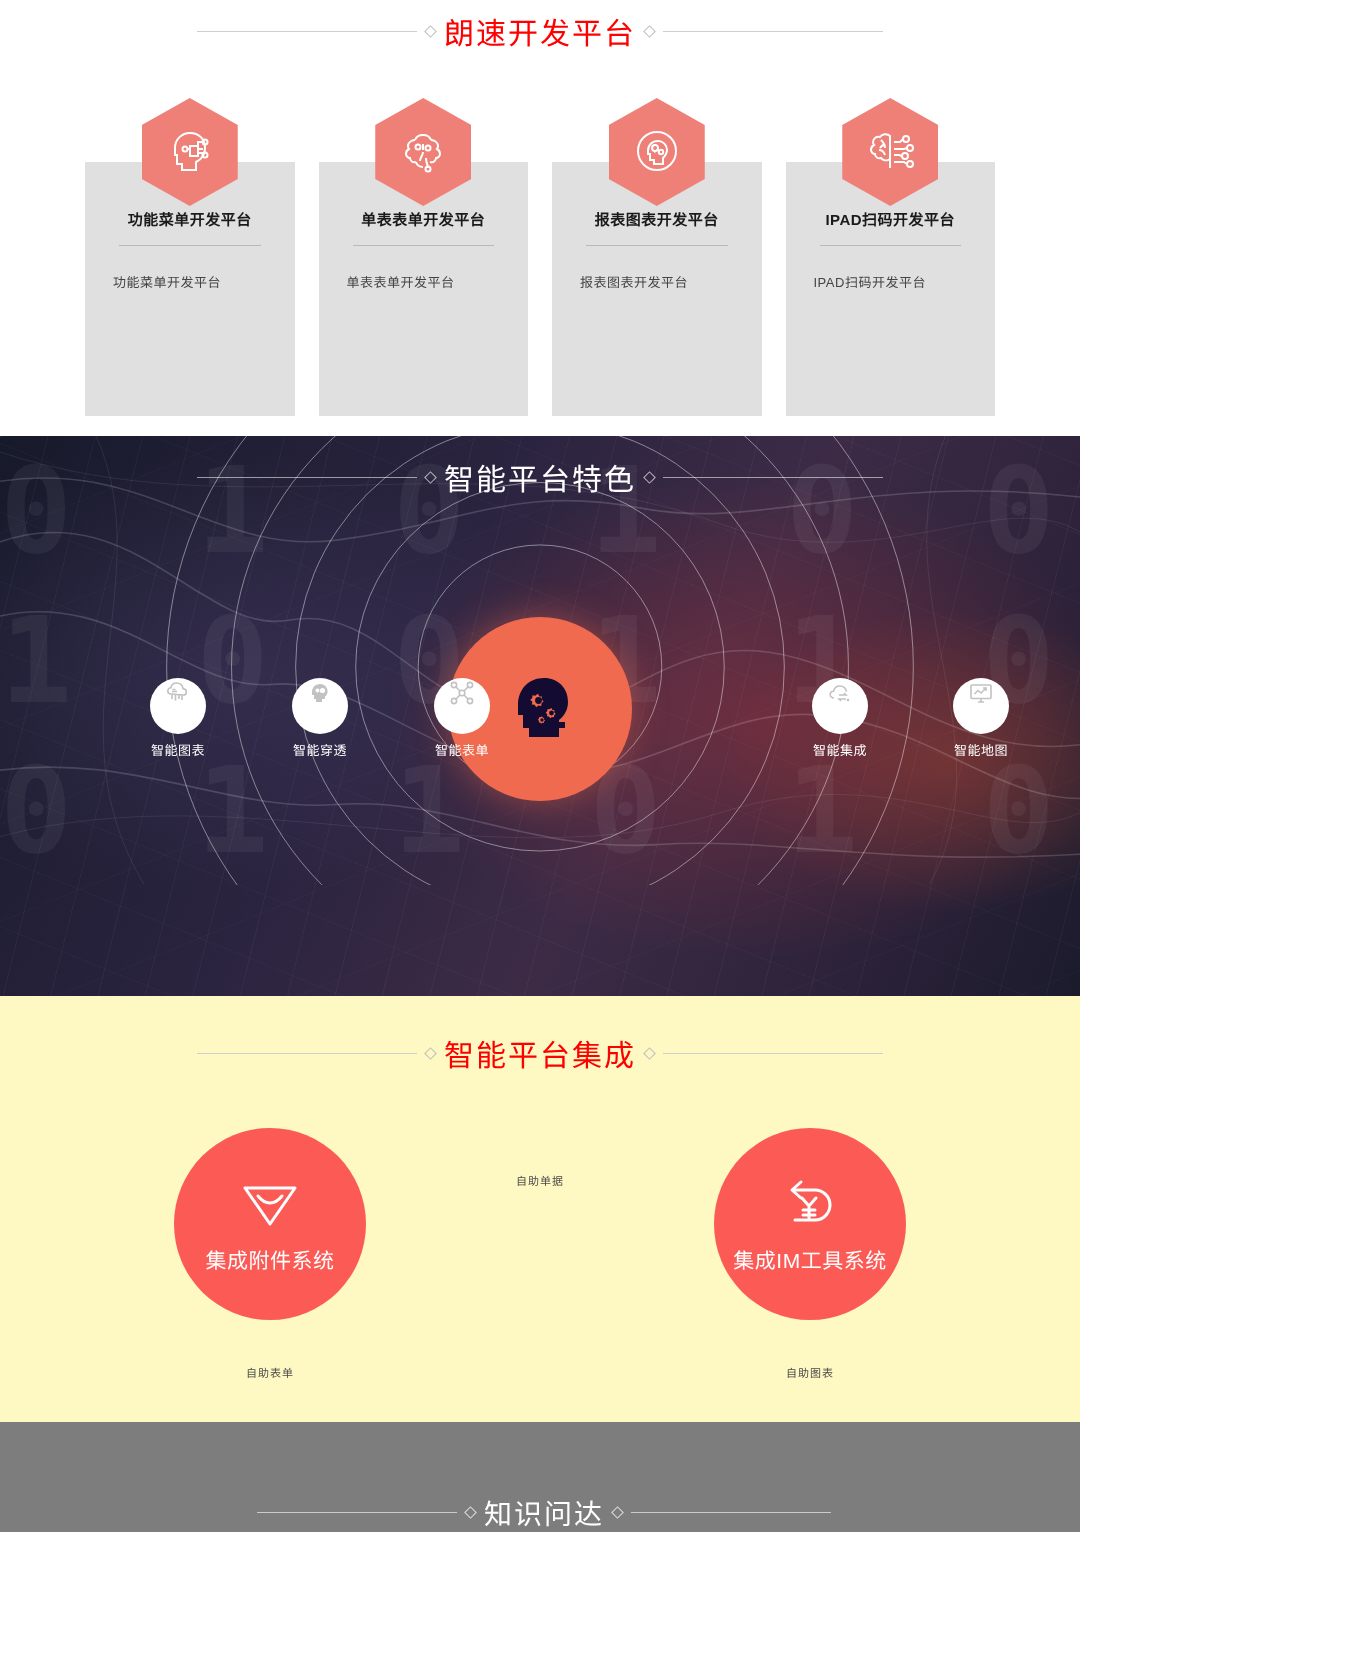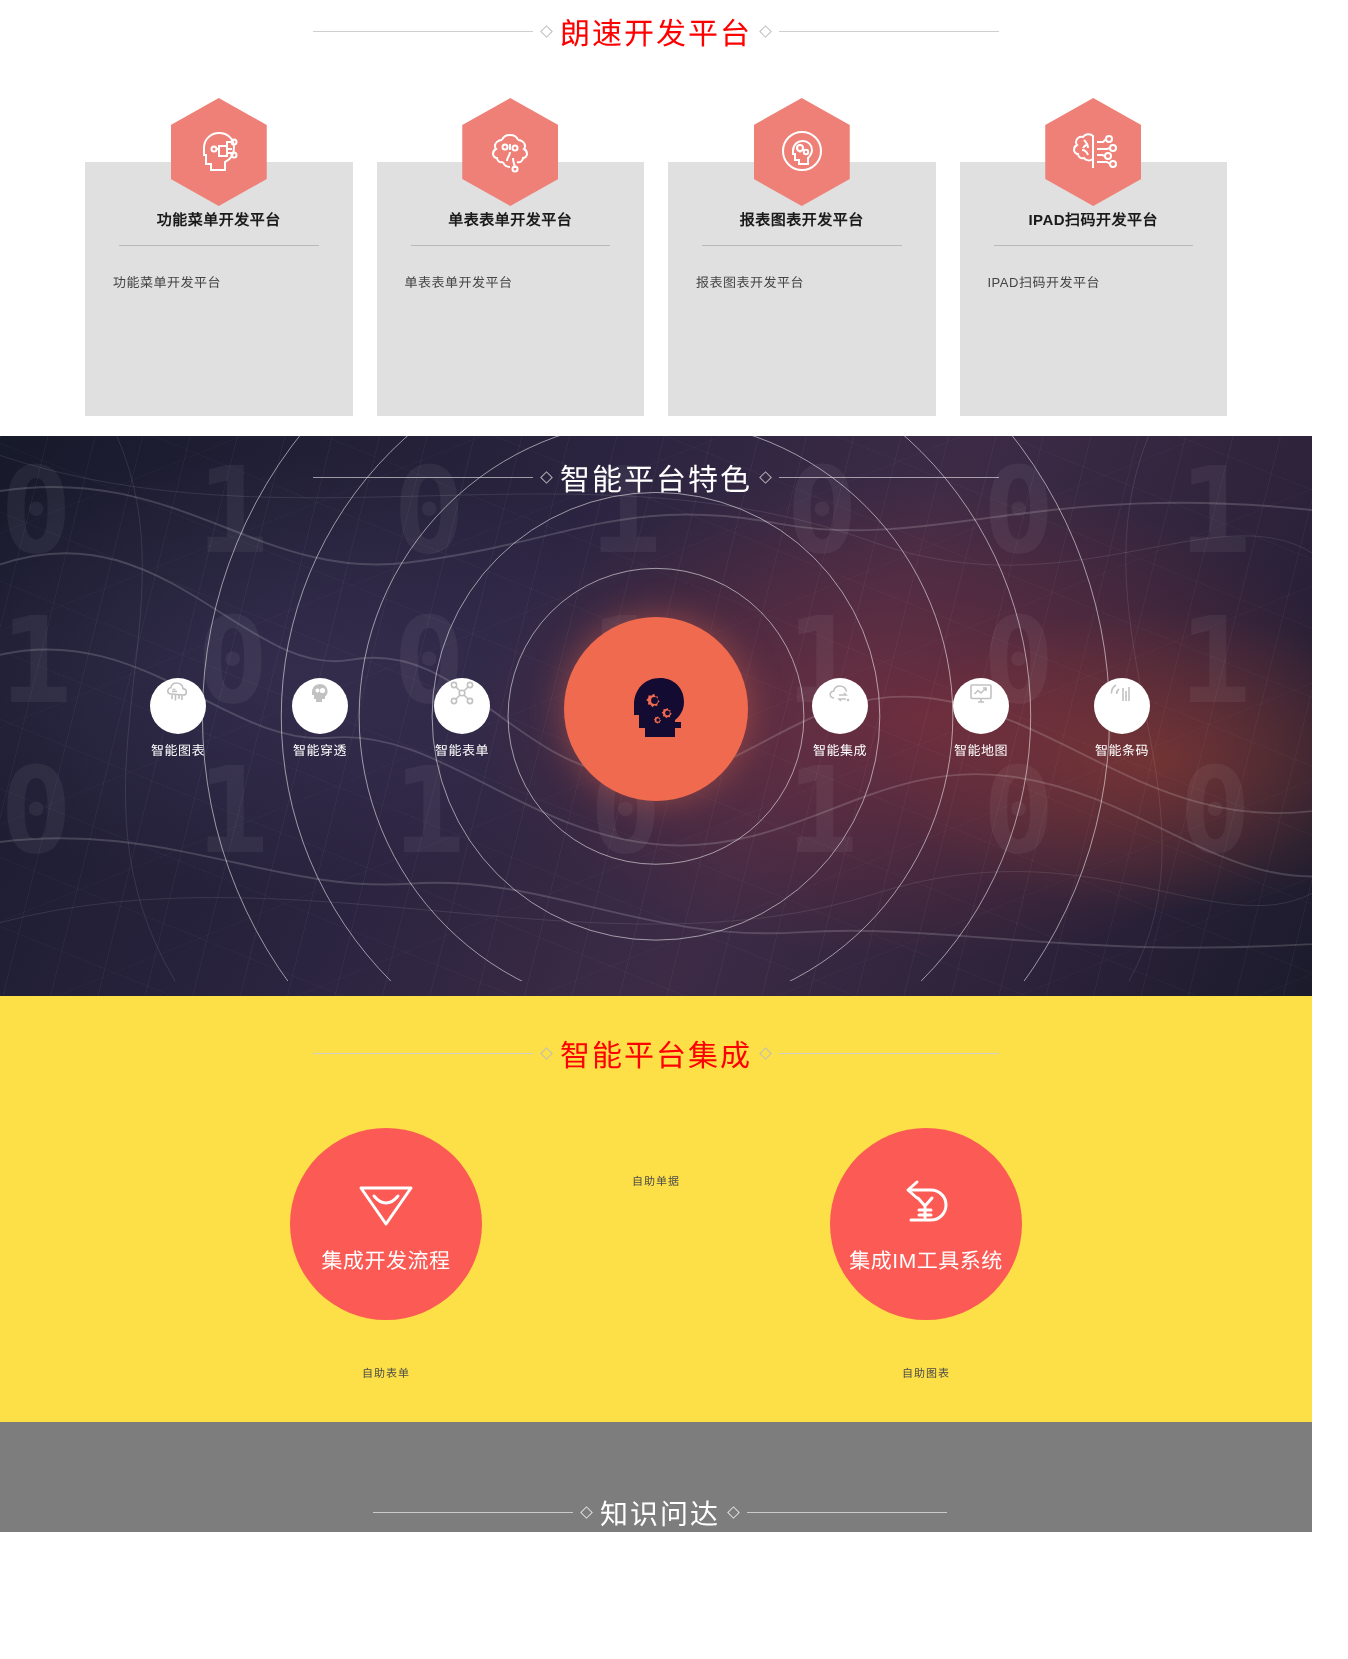--- a/index.html
+++ b/index.html
@@ -2,21 +2,21 @@
 <html lang="zh-CN"><head>
 <meta charset="utf-8">
 <style>
   * { box-sizing: border-box; margin: 0; padding: 0; }
   html, body {
     width: 1348px;
     font-family: "Liberation Sans", "DejaVu Sans", sans-serif;
     background: #ffffff;
     color: #333;
   }
-  .page { width: 1312px; position: relative; overflow: hidden; }
+  .page { width: 1080px; position: relative; overflow: hidden; }
 
   
   .sec-title {
     position: relative;
     text-align: center;
     height: 62px;
     display: flex;
     align-items: center;
     justify-content: center;
   }
@@ -170,21 +170,21 @@
     white-space: nowrap;
     font-size: 13px;
     color: #ffffff;
     letter-spacing: .5px;
   }
   .node svg { display: block; }
 
   
   .integration {
     padding: 26px 0 42px 0;
-    background: #fde047;
+    background: #fef9c3;
   }
   .circle-row {
     display: flex;
     justify-content: center;
     gap: 78px;
     margin-top: 44px;
   }
   .circle-item { width: 192px; text-align: center; }
   .big-circle {
     width: 192px; height: 192px;
@@ -446,21 +446,21 @@
     </div>
 
     <div class="circle-row">
 
       <div class="circle-item">
         <div class="big-circle">
           <svg width="74" height="64" viewBox="0 0 74 64" fill="none" stroke="#fff" stroke-width="3" stroke-linejoin="round" stroke-linecap="round">
             <path d="M12 14h50l-25 36z"></path>
             <path d="M25 22c4 5 8 7 12 7s8-2 12-7"></path>
           </svg>
-          <span class="bc-label">集成开发流程</span>
+          <span class="bc-label">集成附件系统</span>
         </div>
         <div class="caption">自助表单</div>
       </div>
 
 
       <div class="circle-item">
         <div class="caption">自助单据</div>
       </div>
 
       <div class="circle-item">

